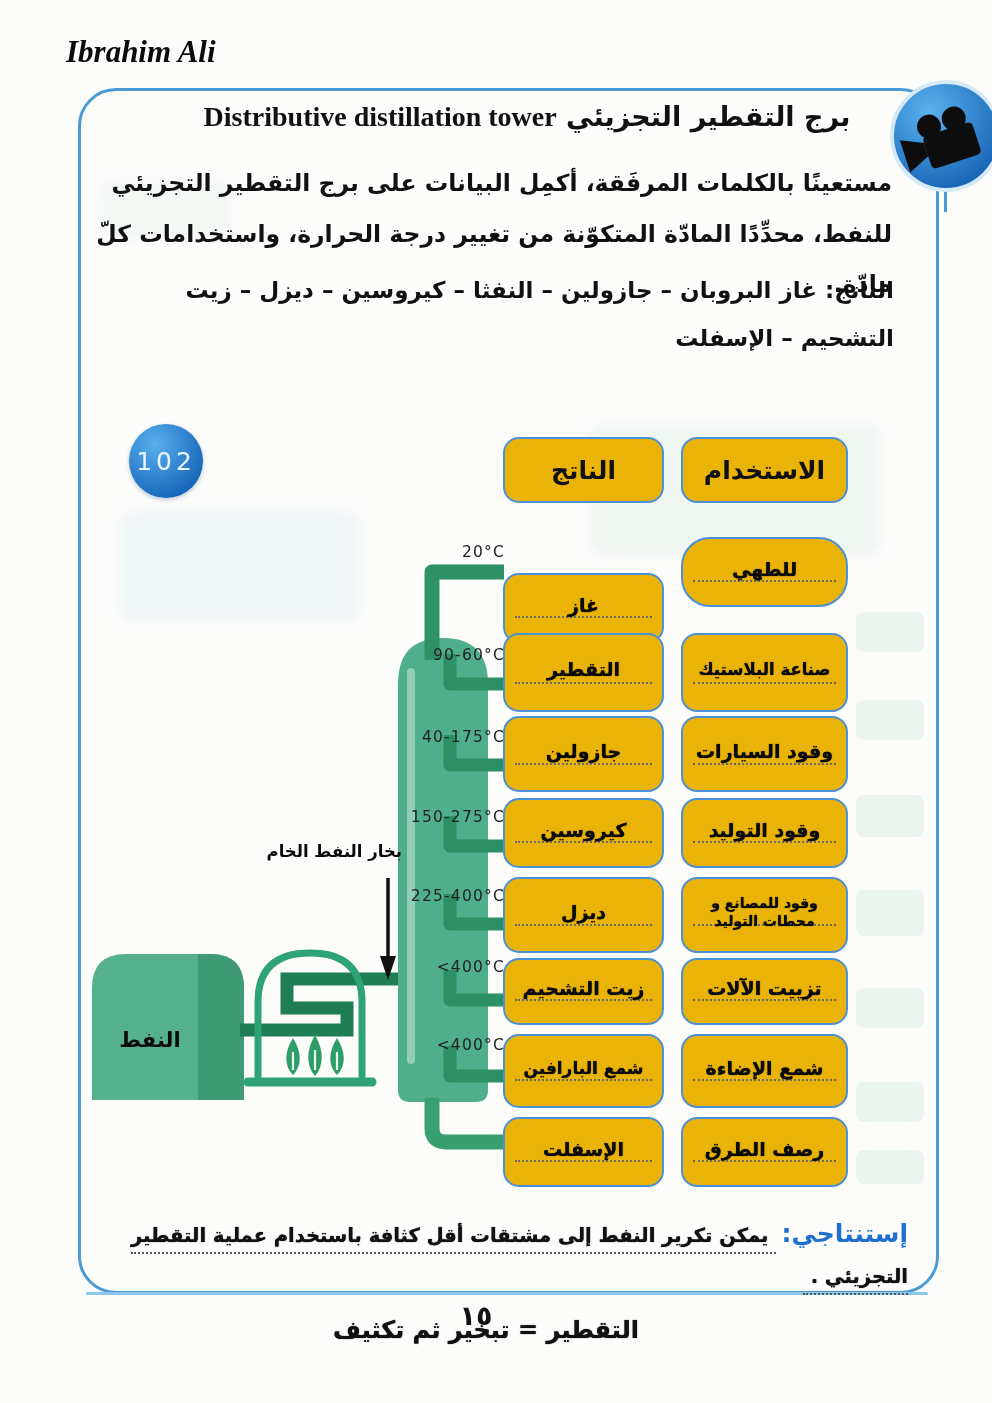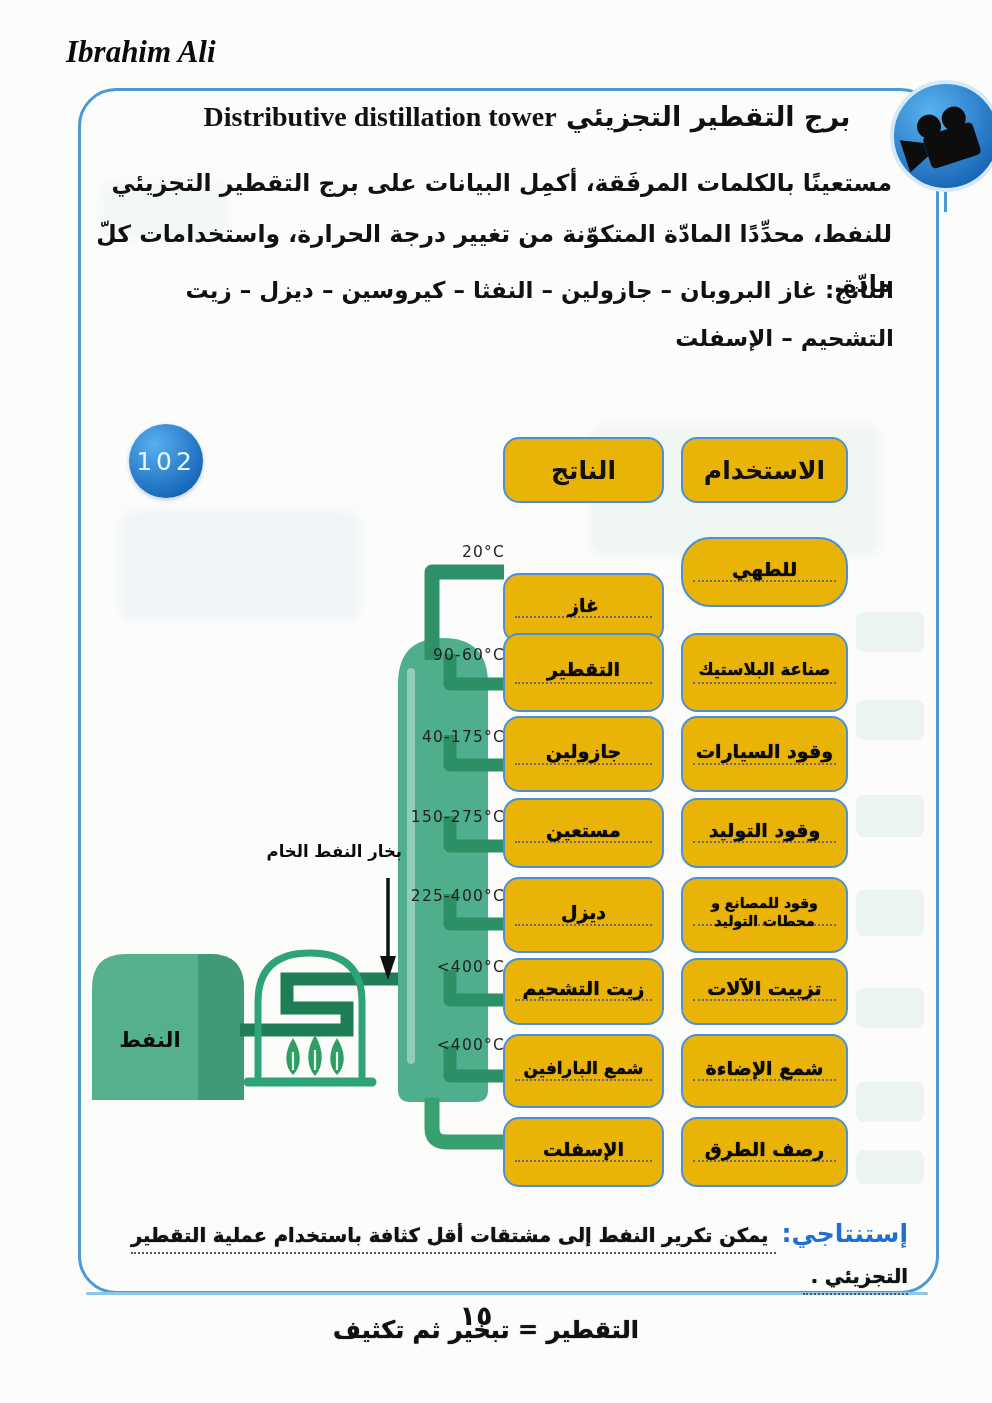--- a/index.html
+++ b/index.html
@@ -191,21 +191,21 @@
     <div class="ans">جازولين</div>
   </div>
   <div class="cell col-usage" style="top:716px;height:72px;">
     <div class="dots"></div>
     <div class="ans">وقود السيارات</div>
   </div>
 
   <div class="temp" style="top:808px;">150-275°C</div>
   <div class="cell col-product" style="top:798px;height:66px;">
     <div class="dots"></div>
-    <div class="ans">مستعين</div>
+    <div class="ans">كيروسين</div>
   </div>
   <div class="cell col-usage" style="top:798px;height:66px;">
     <div class="dots"></div>
     <div class="ans">وقود التوليد</div>
   </div>
 
   <div class="temp" style="top:887px;">225-400°C</div>
   <div class="cell col-product" style="top:877px;height:72px;">
     <div class="dots"></div>
     <div class="ans">ديزل</div>

